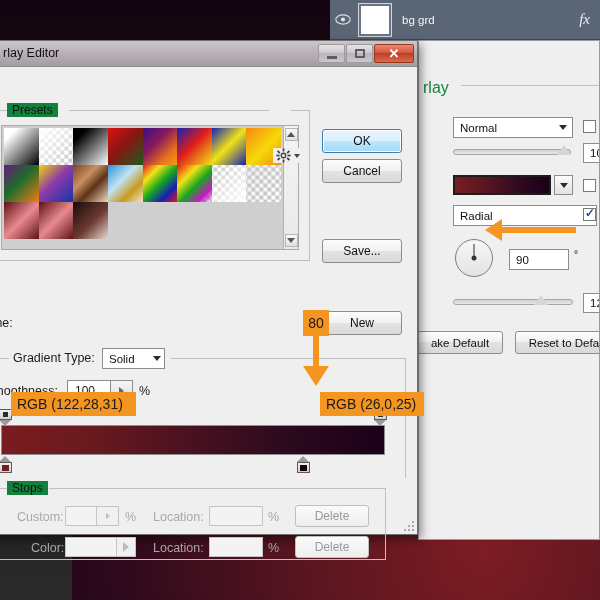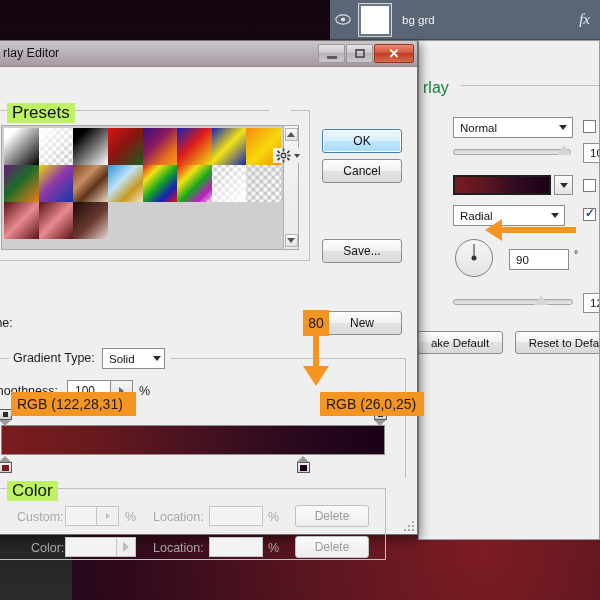--- a/index.html
+++ b/index.html
@@ -154,21 +154,21 @@
     border-color:#97351f;
   }
   .wb .minglyph { width:10px;height:3px;background:#5d5d5d; margin-top:7px; }
   .wb .maxglyph { width:10px;height:9px;border:2px solid #5d5d5d; }
   .wb .xglyph { color:#fff; font-size:13px; font-weight:bold; line-height:1; }
 
   #ge-body { position:absolute; left:0; top:26px; right:0; bottom:0; background:#efefef; }
 
   
   .fieldset-label {
-    position:absolute; font-size:17px; color:#111; background:#bef264; padding:0 5px; z-index:3;
+    position:absolute; font-size:12px; color:#111; background:#15803d; padding:0 5px; z-index:3;
   }
   .fieldset-line-h { position:absolute; height:1px; background:#c0c0c0; }
   .fieldset-line-v { position:absolute; width:1px; background:#c0c0c0; }
 
   #presets-box {
     position:absolute; left:10px; top:58px; width:298px; height:125px;
     border:1px solid #a9a9a9; background:#cfcfcf; display:flex;
   }
   #presets-grid {
     flex:1; display:grid; grid-template-columns:repeat(8,1fr);
@@ -343,21 +343,21 @@
       </div>
       <div class="grad-dd">
           <i class="tri-down"></i>
         </div>
     </div>
     <div style="position:absolute; left:200px; top:138px; display:flex; align-items:center;">
       <span class="cb"></span>
 
     </div>
 
-    <div class="combo" style="position:absolute; left:70px; top:164px; width:112px;">
+    <div class="combo" style="position:absolute; left:70px; top:164px; width:144px;">
       <span>Radial</span>
       <span class="arrow">
           <i class="tri-down"></i>
         </span>
     </div>
     <div style="position:absolute; left:200px; top:167px; display:flex; align-items:center;">
       <span class="cb on"></span>
 
     </div>
 
@@ -519,21 +519,21 @@
           <div class="chip" style="background:#7a1c1f;"></div>
         </div>
     </div>
     <div class="stop-bot" style="left:306px; top:389px;">
       <div class="tipup"></div>
       <div class="house2">
           <div class="chip" style="background:#1a0019;"></div>
         </div>
     </div>
 
-    <div class="fieldset-label" style="left:16px; top:414px;">Color</div>
+    <div class="fieldset-label" style="left:16px; top:414px;">Stops</div>
     <div class="fieldset-line-h" style="left:8px; width:10px; top:421px;"></div>
     <div class="fieldset-line-h" style="left:58px; width:337px; top:421px;"></div>
 
     <div class="fieldset-line-v" style="left:394px; top:421px; height:71px;"></div>
     <div class="fieldset-line-h" style="left:8px; width:387px; top:492px;"></div>
 
     <div class="dis" style="position:absolute; left:26px; top:443px; font-size:12.5px;">Custom:</div>
     <div class="dis-field" style="position:absolute; left:74px; top:439px; width:32px;">
       <span></span>
     </div>

